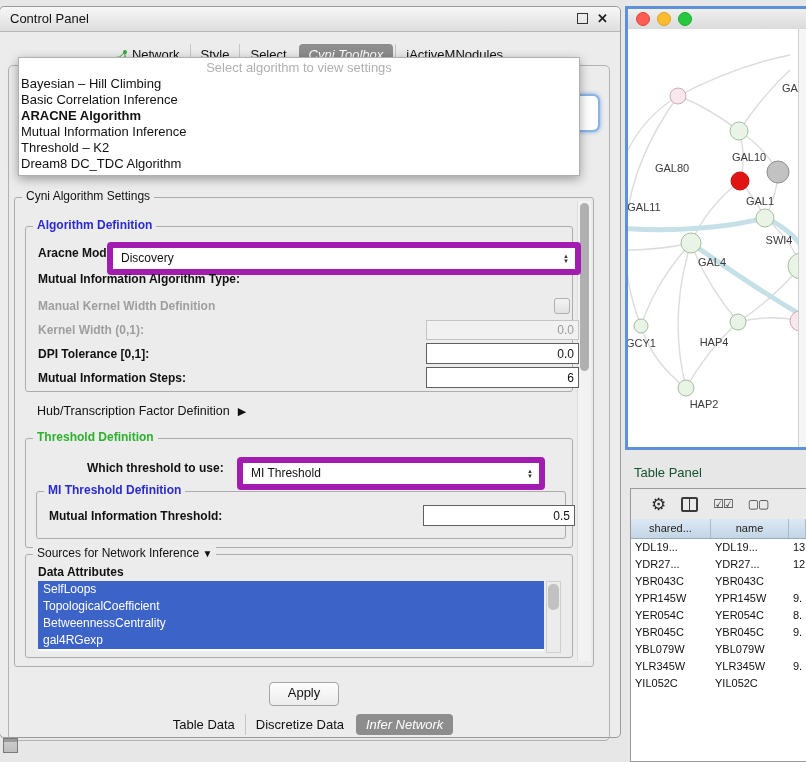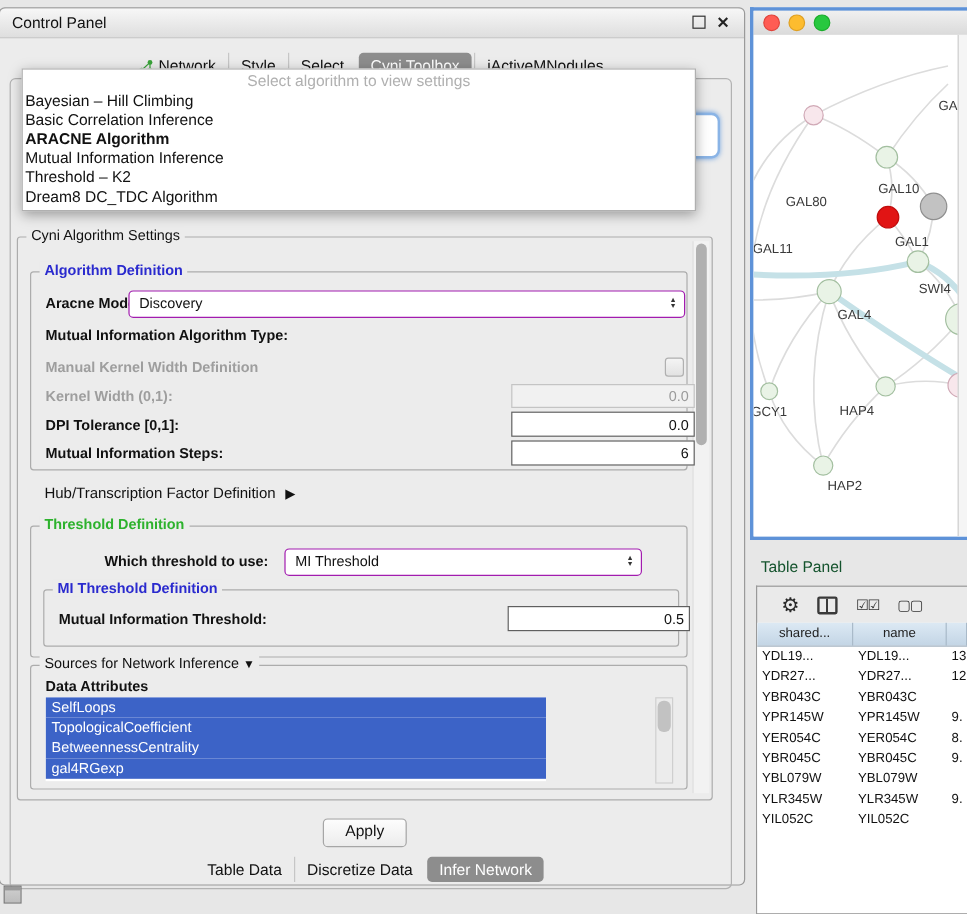--- a/index.html
+++ b/index.html
@@ -17,30 +17,30 @@
   .close-ico{font-size:13px;font-weight:bold;color:#222;line-height:13px;}
 
   #content-frame{position:absolute;left:8px;top:58px;width:600px;height:674px;
     border:1px solid #b2b2b2;border-radius:5px;}
 
   .tabstrip{position:absolute;left:0;width:618px;display:flex;justify-content:center;align-items:center;z-index:2;}
   #top-tabs{top:37px;}
   #bottom-tabs{top:707px;}
   .tab{font-size:13px;color:#111;padding:3px 10px;white-space:nowrap;display:flex;align-items:center;gap:4px;cursor:default;}
   .tab + .tab{border-left:1px solid #c6c6c6;}
-  .tab.active{background:#8d8d8d;color:#fff;border-radius:4px;margin:0 2px;border-left:none;}
+  .tab.active{background:#8d8d8d;color:#fff;border-radius:4px;margin:0 2px;border-left:none;font-style:italic;}
 
   
   .group{position:absolute;border:1px solid #acacac;border-radius:3px;}
   .legend{position:absolute;top:-9px;left:7px;background:#ececec;padding:0 4px;font-size:12px;white-space:nowrap;color:#111;}
   .legend.blue{color:#2a2ace;font-weight:bold;}
   .legend.green{color:#2db22d;font-weight:bold;}
   .lbl{position:absolute;font-size:12px;font-weight:bold;color:#111;white-space:nowrap;}
   .lbl.gray{color:#9e9e9e;}
-  .combo{position:absolute;background:#fff;border:1px solid #a21caf;border-radius:4px;font-size:12px;color:#111;}
+  .combo{position:absolute;background:#fff;border:6px solid #a21caf;border-radius:4px;font-size:12px;color:#111;}
   .combo .val{position:absolute;left:8px;top:0;line-height:20px;}
   .combo .arrows{position:absolute;right:1px;top:0;bottom:0;width:16px;display:flex;flex-direction:column;
      align-items:center;justify-content:center;font-size:6px;line-height:5px;color:#333;}
   .field{position:absolute;background:#fff;border:1px solid #5f5f5f;font-size:12px;text-align:right;
      padding:0 4px;color:#111;display:flex;align-items:center;justify-content:flex-end;}
   .field.disabled{background:#f1f1f1;border:1px solid #c4c4c4;color:#9b9b9b;}
   .checkbox{position:absolute;width:14px;height:14px;border:1px solid #b0b0b0;border-radius:3px;
      background:linear-gradient(#f4f4f4,#e2e2e2);}
 
   
@@ -198,21 +198,21 @@
           </div>
         </div>
       </div>
 
       <div class="group" style="left:10px;top:356px;width:546px;height:102px;">
         <span class="legend">
           <span>Sources for Network Inference</span>
           <span style="font-size:10px;">▼</span>
         </span>
         <span class="lbl" style="left:12px;top:10px;">Data Attributes</span>
-        <div id="attr-list" style="left:12px;top:26px;width:417px;height:70px;">
+        <div id="attr-list" style="left:12px;top:26px;width:506px;height:70px;">
             <div class="attr-item">SelfLoops</div>
             <div class="attr-item">TopologicalCoefficient</div>
             <div class="attr-item">BetweennessCentrality</div>
             <div class="attr-item">gal4RGexp</div>
           </div>
         <div id="attr-scroll" style="left:520px;top:26px;width:13px;height:70px;">
           <div class="thumb"></div>
         </div>
       </div>
     </div>

